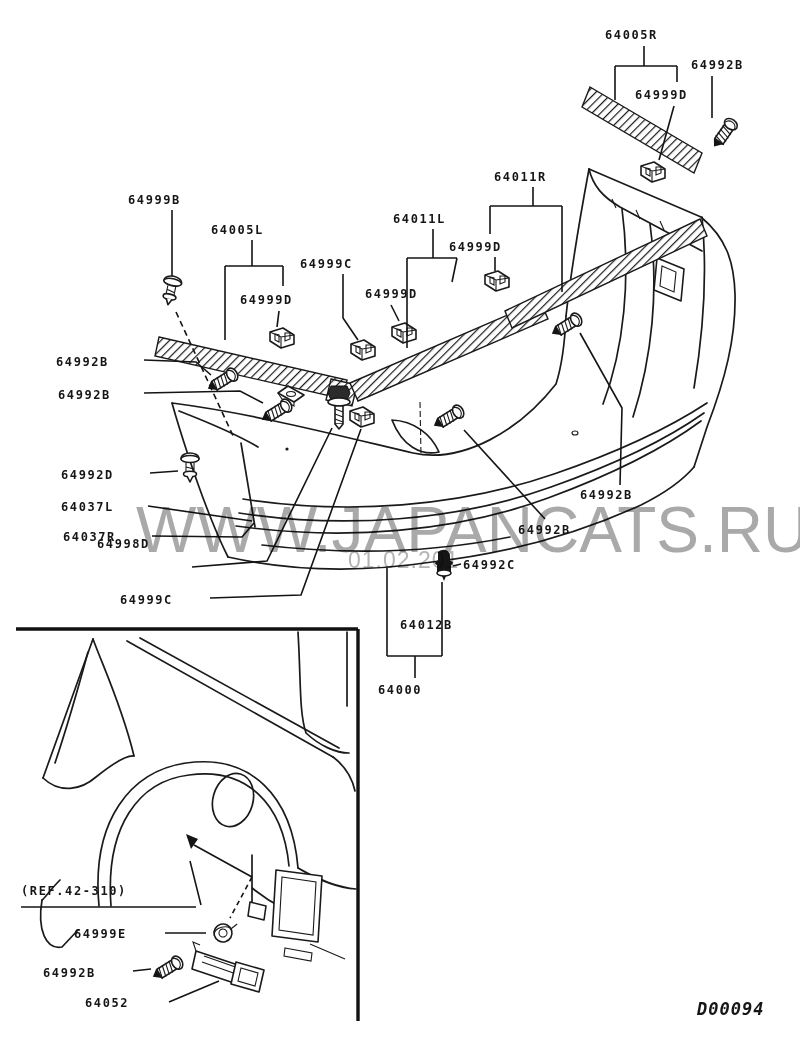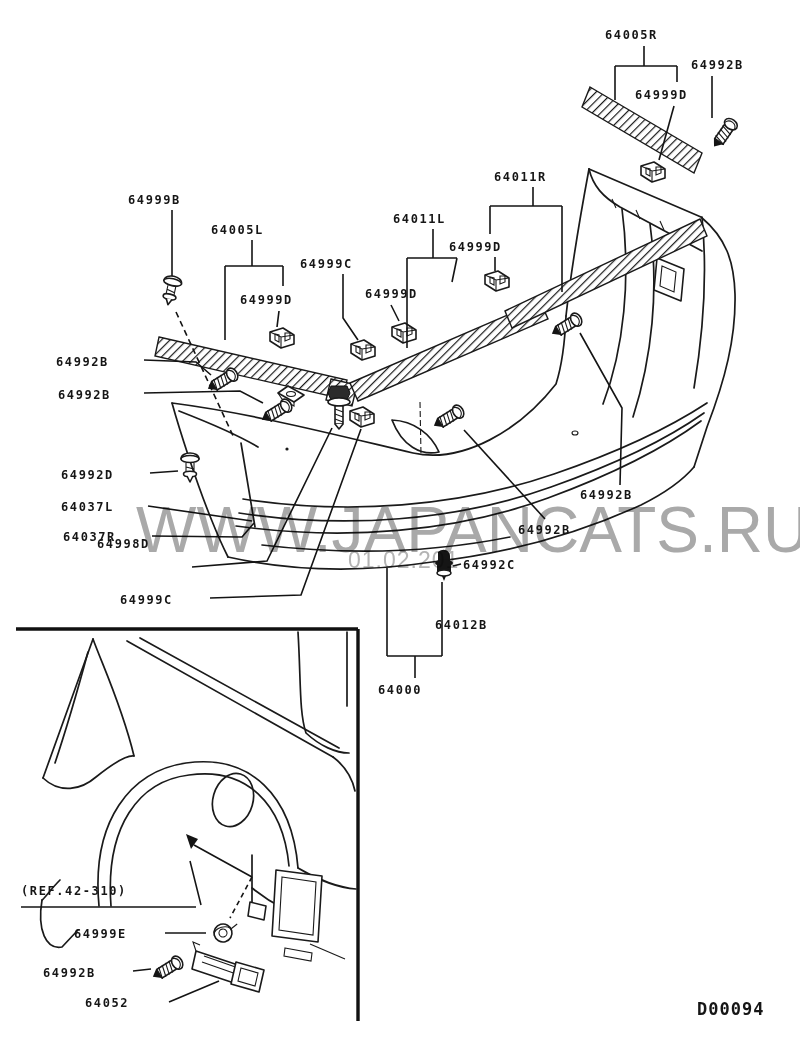--- a/index.html
+++ b/index.html
@@ -7,21 +7,21 @@
          font-family:"DejaVu Sans Mono","Liberation Mono",monospace;}
   svg.art{position:absolute;left:0;top:0;}
   .lbl{position:absolute;font-size:12px;line-height:20px;font-weight:700;color:#161616;
        letter-spacing:1.6px;white-space:nowrap;z-index:5;}
   .watermark{position:absolute;left:136px;top:498px;font-family:"Liberation Sans",sans-serif;
        font-size:64px;line-height:64px;color:#a9a9a9;letter-spacing:0px;white-space:nowrap;
        z-index:3;mix-blend-mode:multiply;}
   .wmdate{position:absolute;left:348px;top:547px;font-family:"Liberation Sans",sans-serif;
        font-size:23px;color:#b4b4b4;letter-spacing:1px;z-index:2;mix-blend-mode:multiply;}
   .diagcode{position:absolute;left:697px;top:999px;font-size:17px;font-weight:700;
-       letter-spacing:1px;color:#161616;z-index:5;}
+       letter-spacing:1px;color:#161616;z-index:5;font-style:italic;}
   .ld{stroke:#141414;stroke-width:1.6;fill:none;}
   .dr{stroke:#1a1a1a;stroke-width:1.7;fill:none;stroke-linecap:round;stroke-linejoin:round;}
   .drf{stroke:#1a1a1a;stroke-width:1.6;fill:#fff;stroke-linejoin:round;}
   .hat{stroke:#1a1a1a;stroke-width:1.4;fill:url(#hatch);}
   .thin{stroke:#1a1a1a;stroke-width:1.1;fill:none;}
 </style>
 </head>
 <body>
 
 <div class="stage">
@@ -222,20 +222,20 @@
       <div class="lbl" style="left: 56px; top: 352px;">64992B</div>
       <div class="lbl" style="left: 58px; top: 385px;">64992B</div>
       <div class="lbl" style="left: 61px; top: 465px;">64992D</div>
       <div class="lbl" style="left: 61px; top: 497px;">64037L</div>
       <div class="lbl" style="left: 63px; top: 527px;">64037R</div>
       <div class="lbl" style="left: 97px; top: 534px;">64998D</div>
       <div class="lbl" style="left: 120px; top: 590px;">64999C</div>
       <div class="lbl" style="left: 580px; top: 485px;">64992B</div>
       <div class="lbl" style="left: 518px; top: 520px;">64992B</div>
       <div class="lbl" style="left: 463px; top: 555px;">64992C</div>
-      <div class="lbl" style="left: 400px; top: 615px; margin-left: 35px;">64012B</div>
+      <div class="lbl" style="left: 400px; top: 615px;">64012B</div>
       <div class="lbl" style="left: 378px; top: 680px;">64000</div>
       <div class="lbl" style="left: 21px; top: 881px; text-align: right;">(REF.42-310)</div>
       <div class="lbl" style="left: 74px; top: 924px;">64999E</div>
       <div class="lbl" style="left: 43px; top: 963px;">64992B</div>
       <div class="lbl" style="left: 85px; top: 993px;">64052</div>
     </div>
 </div>
 
 </body></html>

